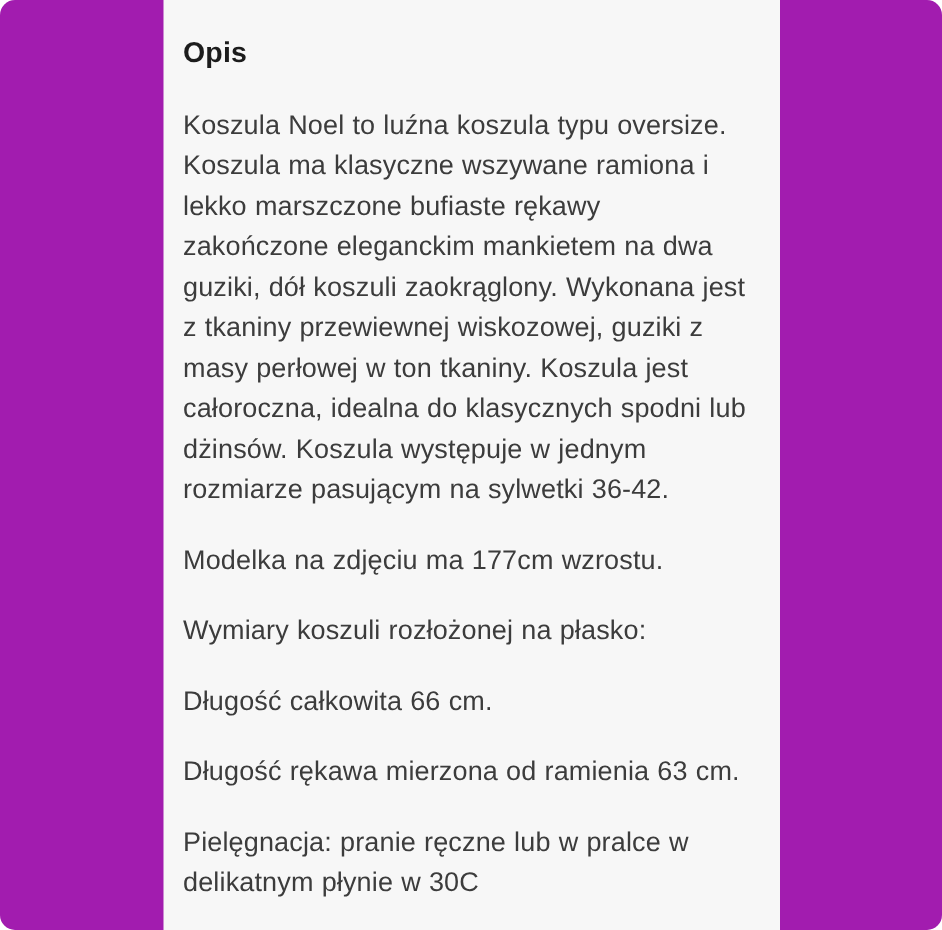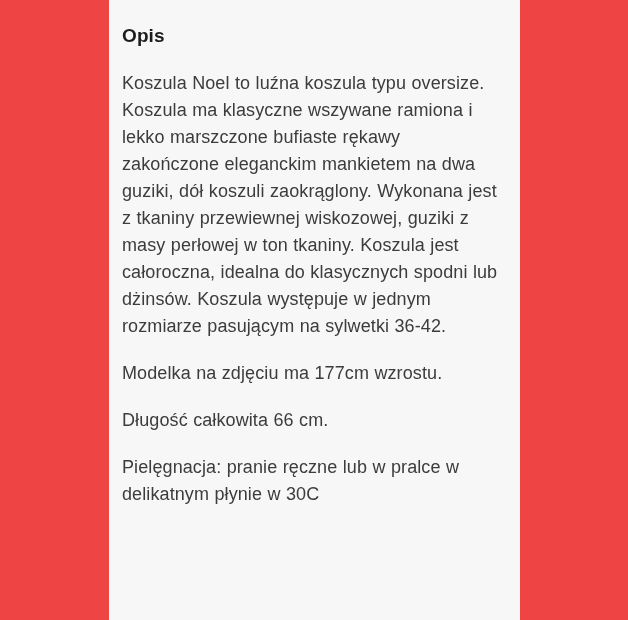--- a/index.html
+++ b/index.html
@@ -10,23 +10,24 @@
     width: 628px;
     height: 620px;
     background: #ffffff;
     font-family: "Liberation Sans", sans-serif;
     overflow: hidden;
   }
   .page {
     position: relative;
     width: 628px;
     height: 620px;
-    background: #ef4444;
+    background: #a21caf;
     display: flex;
     justify-content: center;
+    border-radius: 10px;
   }
   .description-panel {
     position: absolute;
     left: 109px;
     top: 0;
     width: 411px;
     height: 620px;
     background: #f7f7f7;
     box-sizing: border-box;
     padding: 24px 20px 0 13px;
@@ -56,17 +57,19 @@
 </style>
 </head>
 <body>
 
 <div class="page">
   <div class="description-panel">
     <div class="panel-inner">
       <h2 class="section-heading">Opis</h2>
       <p class="body-paragraph">Koszula Noel to luźna koszula typu oversize. Koszula ma klasyczne wszywane ramiona  i lekko marszczone bufiaste rękawy zakończone eleganckim mankietem na dwa guziki, dół koszuli zaokrąglony. Wykonana jest z tkaniny przewiewnej wiskozowej, guziki  z masy perłowej w ton tkaniny. Koszula jest całoroczna, idealna do klasycznych spodni lub dżinsów. Koszula występuje w jednym rozmiarze pasującym na sylwetki 36-42.</p>
       <p class="body-paragraph">Modelka na zdjęciu ma 177cm wzrostu.</p>
+      <p class="body-paragraph">Wymiary koszuli rozłożonej na płasko:</p>
       <p class="body-paragraph">Długość całkowita 66 cm.</p>
+      <p class="body-paragraph">Długość rękawa mierzona od ramienia 63 cm.</p>
       <p class="body-paragraph">Pielęgnacja:  pranie ręczne lub  w pralce w delikatnym płynie w 30C</p>
     </div>
   </div>
 </div>
 
 </body></html>

